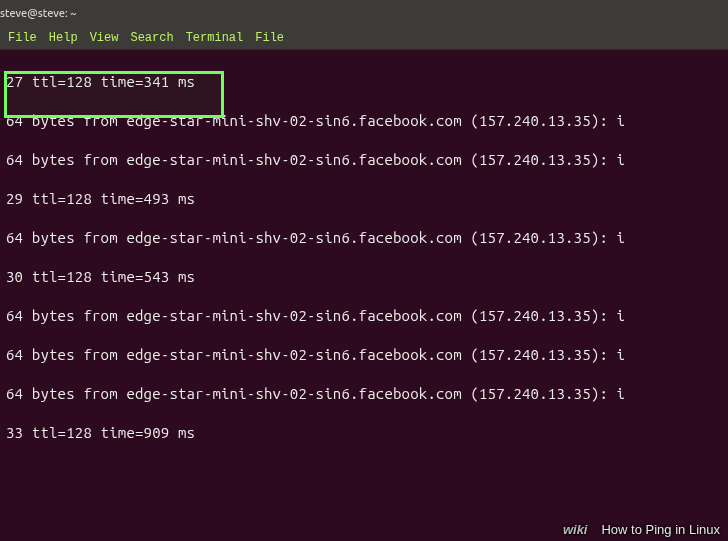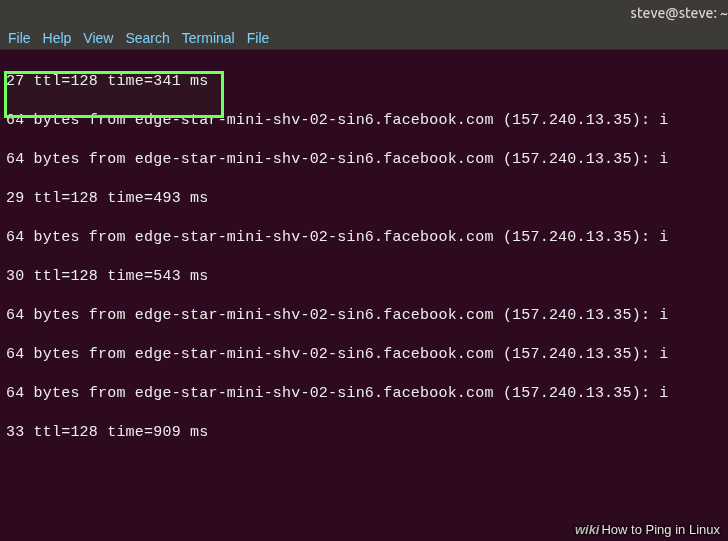--- a/index.html
+++ b/index.html
@@ -9,50 +9,50 @@
       background: #2d0a1f;
       font-family: 'Ubuntu Mono', 'DejaVu Sans Mono', monospace;
       overflow: hidden;
       position: relative;
     }
     .titlebar {
       background: #3c3b37;
       height: 26px;
       display: flex;
       align-items: center;
-      justify-content: flex-end;
+      justify-content: flex-start;
       color: #d8d3cc;
       font-family: 'Ubuntu', sans-serif;
-      font-size: 14px;
+      font-size: 11px;
       font-weight: 500;
     }
     .menubar {
       background: #3c3b37;
       height: 24px;
       display: flex;
       align-items: center;
       padding-left: 8px;
       gap: 12px;
       border-bottom: 1px solid #2a2a28;
     }
     .menu-item {
-      color: #7dd3fc;
-      font-family: Liberation Sans, sans-serif;
-      font-size: 14px;
+      color: #bef264;
+      font-family: Liberation Mono, monospace;
+      font-size: 12px;
       cursor: pointer;
     }
     .terminal-content {
       padding: 2px 6px;
       color: #eeeeec;
       font-size: 15px;
       line-height: 19.5px;
       white-space: pre;
       letter-spacing: 0.2px;
     }
-    .line { display: block; font-family: Liberation Mono, monospace; }
+    .line { display: block; }
     .highlight-box {
       position: absolute;
       border: 3px solid #6fff5f;
       background: rgba(111, 255, 95, 0.04);
       left: 4px;
       top: 71px;
       width: 220px;
       height: 47px;
       pointer-events: none;
     }
@@ -62,21 +62,21 @@
       right: 8px;
       color: #e6e6e6;
       font-family: Arial, sans-serif;
       font-size: 13px;
       text-shadow: 0 0 3px #000, 0 0 3px #000;
     }
     .watermark .wiki {
       color: #b8b8b8;
       font-style: italic;
       font-weight: bold;
-      margin-right: 2px;
+      margin-right: 14px;
     }
   </style>
 </head>
 <body>
 
 <div class="titlebar">
   <span>steve@steve: ~</span>
 </div>
 
 <div class="menubar">

